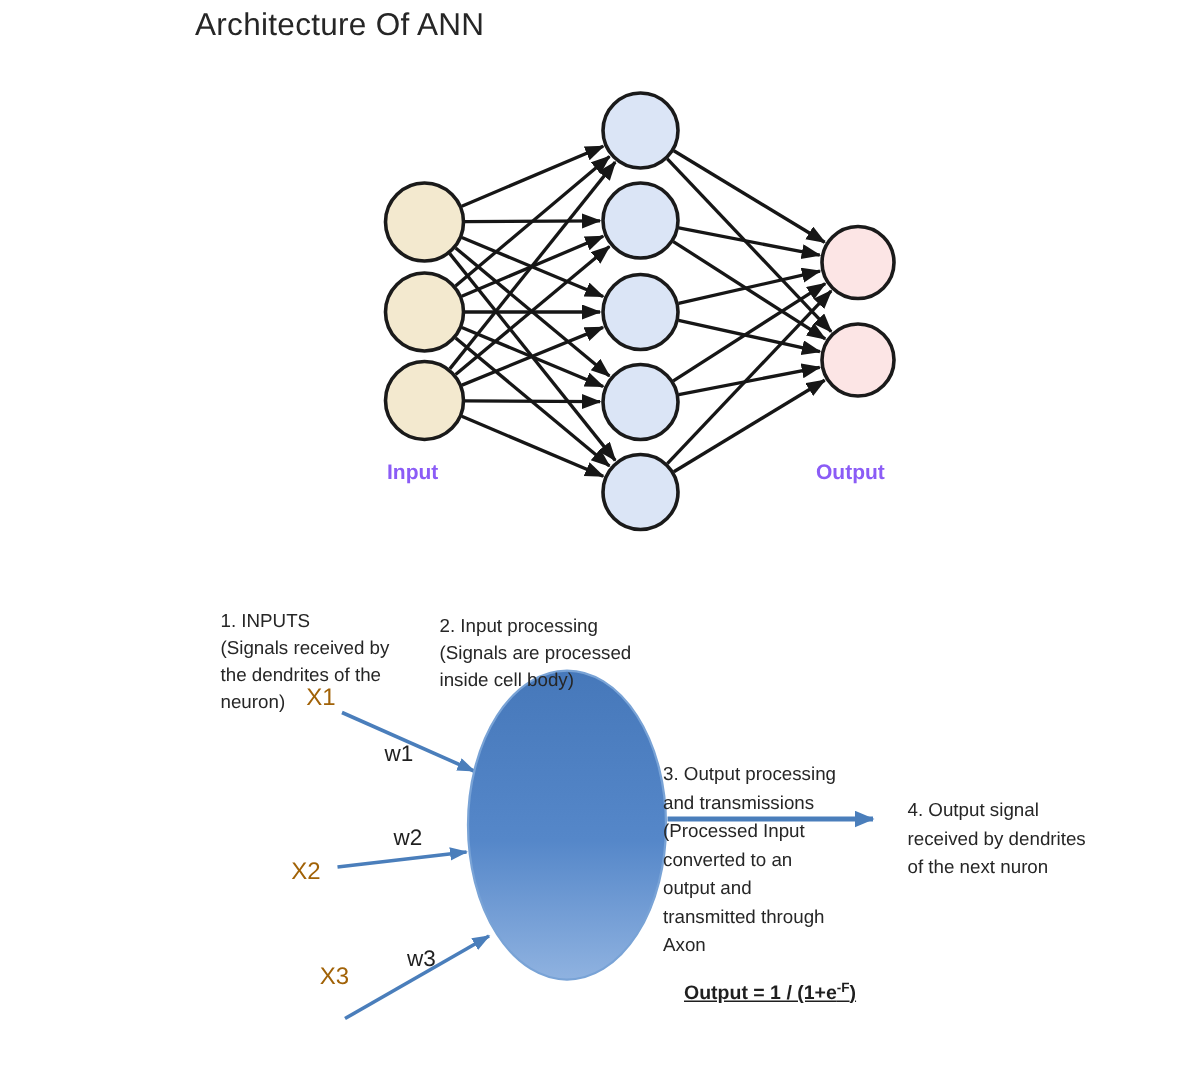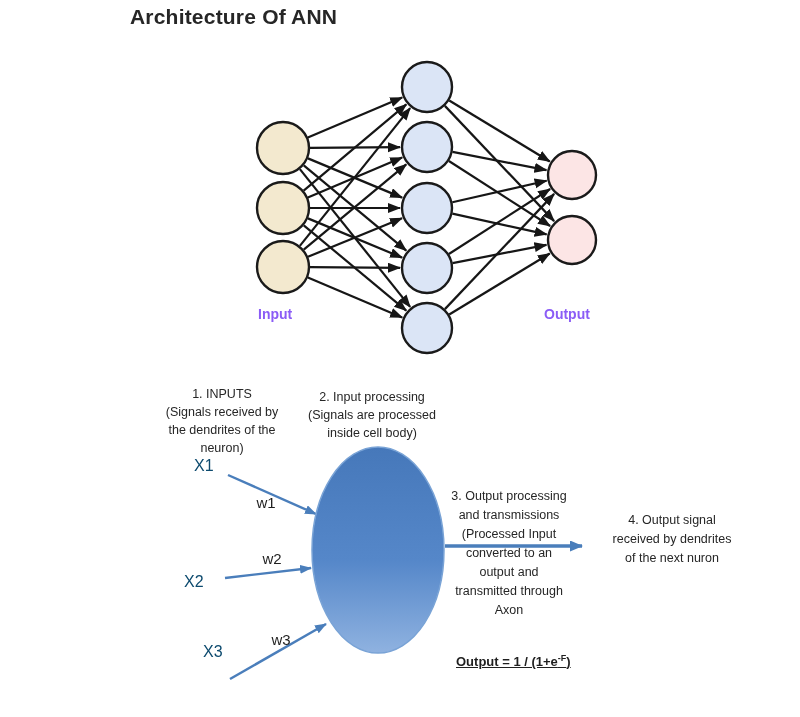--- a/index.html
+++ b/index.html
@@ -2,34 +2,34 @@
 <html><head>
 <meta charset="utf-8">
 <style>
   html,body{margin:0;padding:0;background:#fff;}
   .stage{
     position:relative;width:800px;height:717px;background:#ffffff;
     font-family:"Liberation Sans",sans-serif;overflow:hidden;
   }
   .title{
     position:absolute;left:130px;top:5px;
-    font-size:21px;font-weight:bold;color:#262626;letter-spacing:0.2px;
+    font-size:21px;font-weight:normal;color:#262626;letter-spacing:0.2px;
   }
   #diagram{position:absolute;left:0;top:0;}
   .anno{
-    position:absolute;text-align:center;color:#262626;
-    font-size:12.5px;line-height:18px;white-space:pre-line;
+    position:absolute;color:#262626;
+    font-size:12.5px;line-height:18px;white-space:pre-line;margin-top:20px;
   }
   #step3,#step4{line-height:19px;}
   .iolabel{
     position:absolute;font-size:14px;font-weight:bold;color:#8b5cf6;
   }
   .varlabel{
-    position:absolute;width:40px;text-align:left;
-    font-size:16px;color:#0c4a6e;
+    position:absolute;width:40px;text-align:center;
+    font-size:16px;color:#a16207;
   }
   .wlabel{
     position:absolute;width:36px;text-align:center;
     font-size:15px;color:#1f1f1f;
   }
   .cell-formula{
     position:absolute;left:316px;top:529px;width:125px;text-align:center;
     font-size:13.5px;font-weight:600;color:#17375e;line-height:23px;
     white-space:pre-line;
   }

